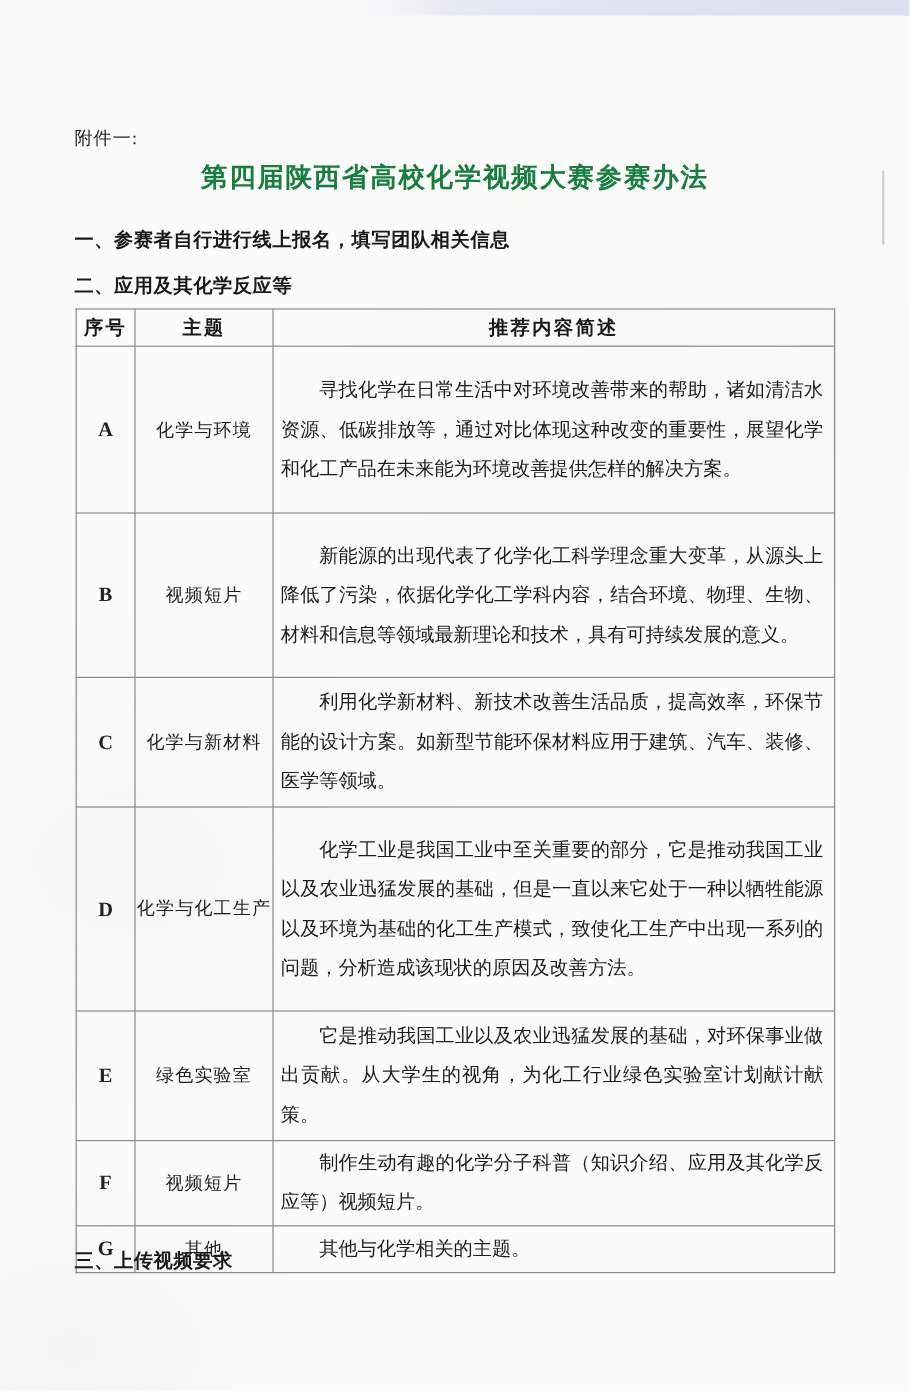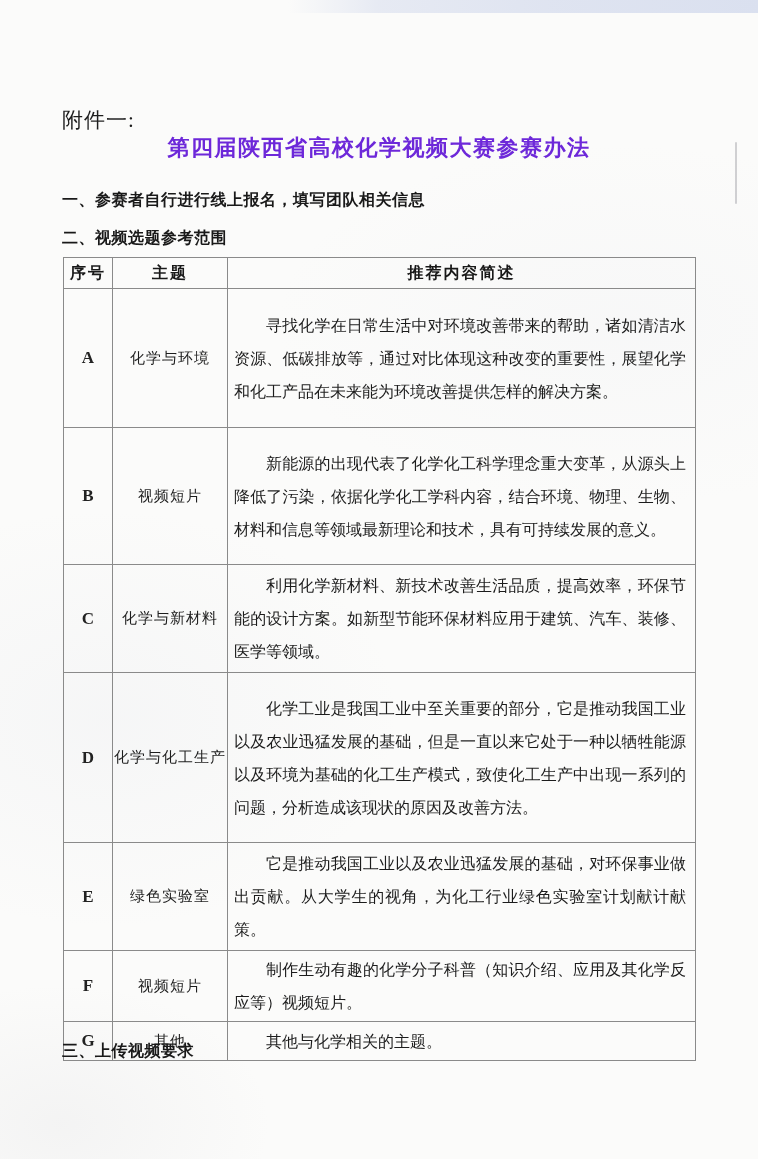--- a/index.html
+++ b/index.html
@@ -25,27 +25,27 @@
       rgba(205,213,234,0.45) 50%, rgba(200,209,233,0.55) 72%,
       rgba(196,206,232,0.6) 100%);
   }
   .scan-line-right {
     position: absolute; left: 735px; top: 142px; width: 2px; height: 62px;
     background: #b9b9bd; opacity: 0.65; border-radius: 1px;
   }
 
   .attachment {
     position: absolute; left: 62px; top: 106px;
-    font-size: 21px; letter-spacing: 1px;
+    font-size: 15px; letter-spacing: 1px;
   }
   .doc-title {
     position: absolute; left: 0; top: 133px; width: 758px; margin: 0;
     text-align: center;
     font-size: 22px; font-weight: 700; letter-spacing: 1.5px;
-    color: #6d28d9;
+    color: #15803d;
   }
   .section-heading {
     position: absolute; left: 62px;
     font-size: 16px; font-weight: 700; letter-spacing: 0.5px;
     color: #191919;
   }
   .s1 { top: 190px; }
   .s2 { top: 228px; }
   .s3 { top: 1041px; }
 
@@ -93,21 +93,21 @@
 <div class="page">
 
   <div class="band-top"></div>
   <div class="scan-line-right"></div>
 
   <div class="attachment">附件一:</div>
 
   <h1 class="doc-title">第四届陕西省高校化学视频大赛参赛办法</h1>
 
   <div class="section-heading s1">一、参赛者自行进行线上报名，填写团队相关信息</div>
-  <div class="section-heading s2">二、视频选题参考范围</div>
+  <div class="section-heading s2">二、应用及其化学反应等</div>
 
   <table class="topics">
     <colgroup>
       <col style="width:49px">
       <col style="width:115px">
       <col>
     </colgroup>
     <thead>
       <tr>
         <th>序号</th>

